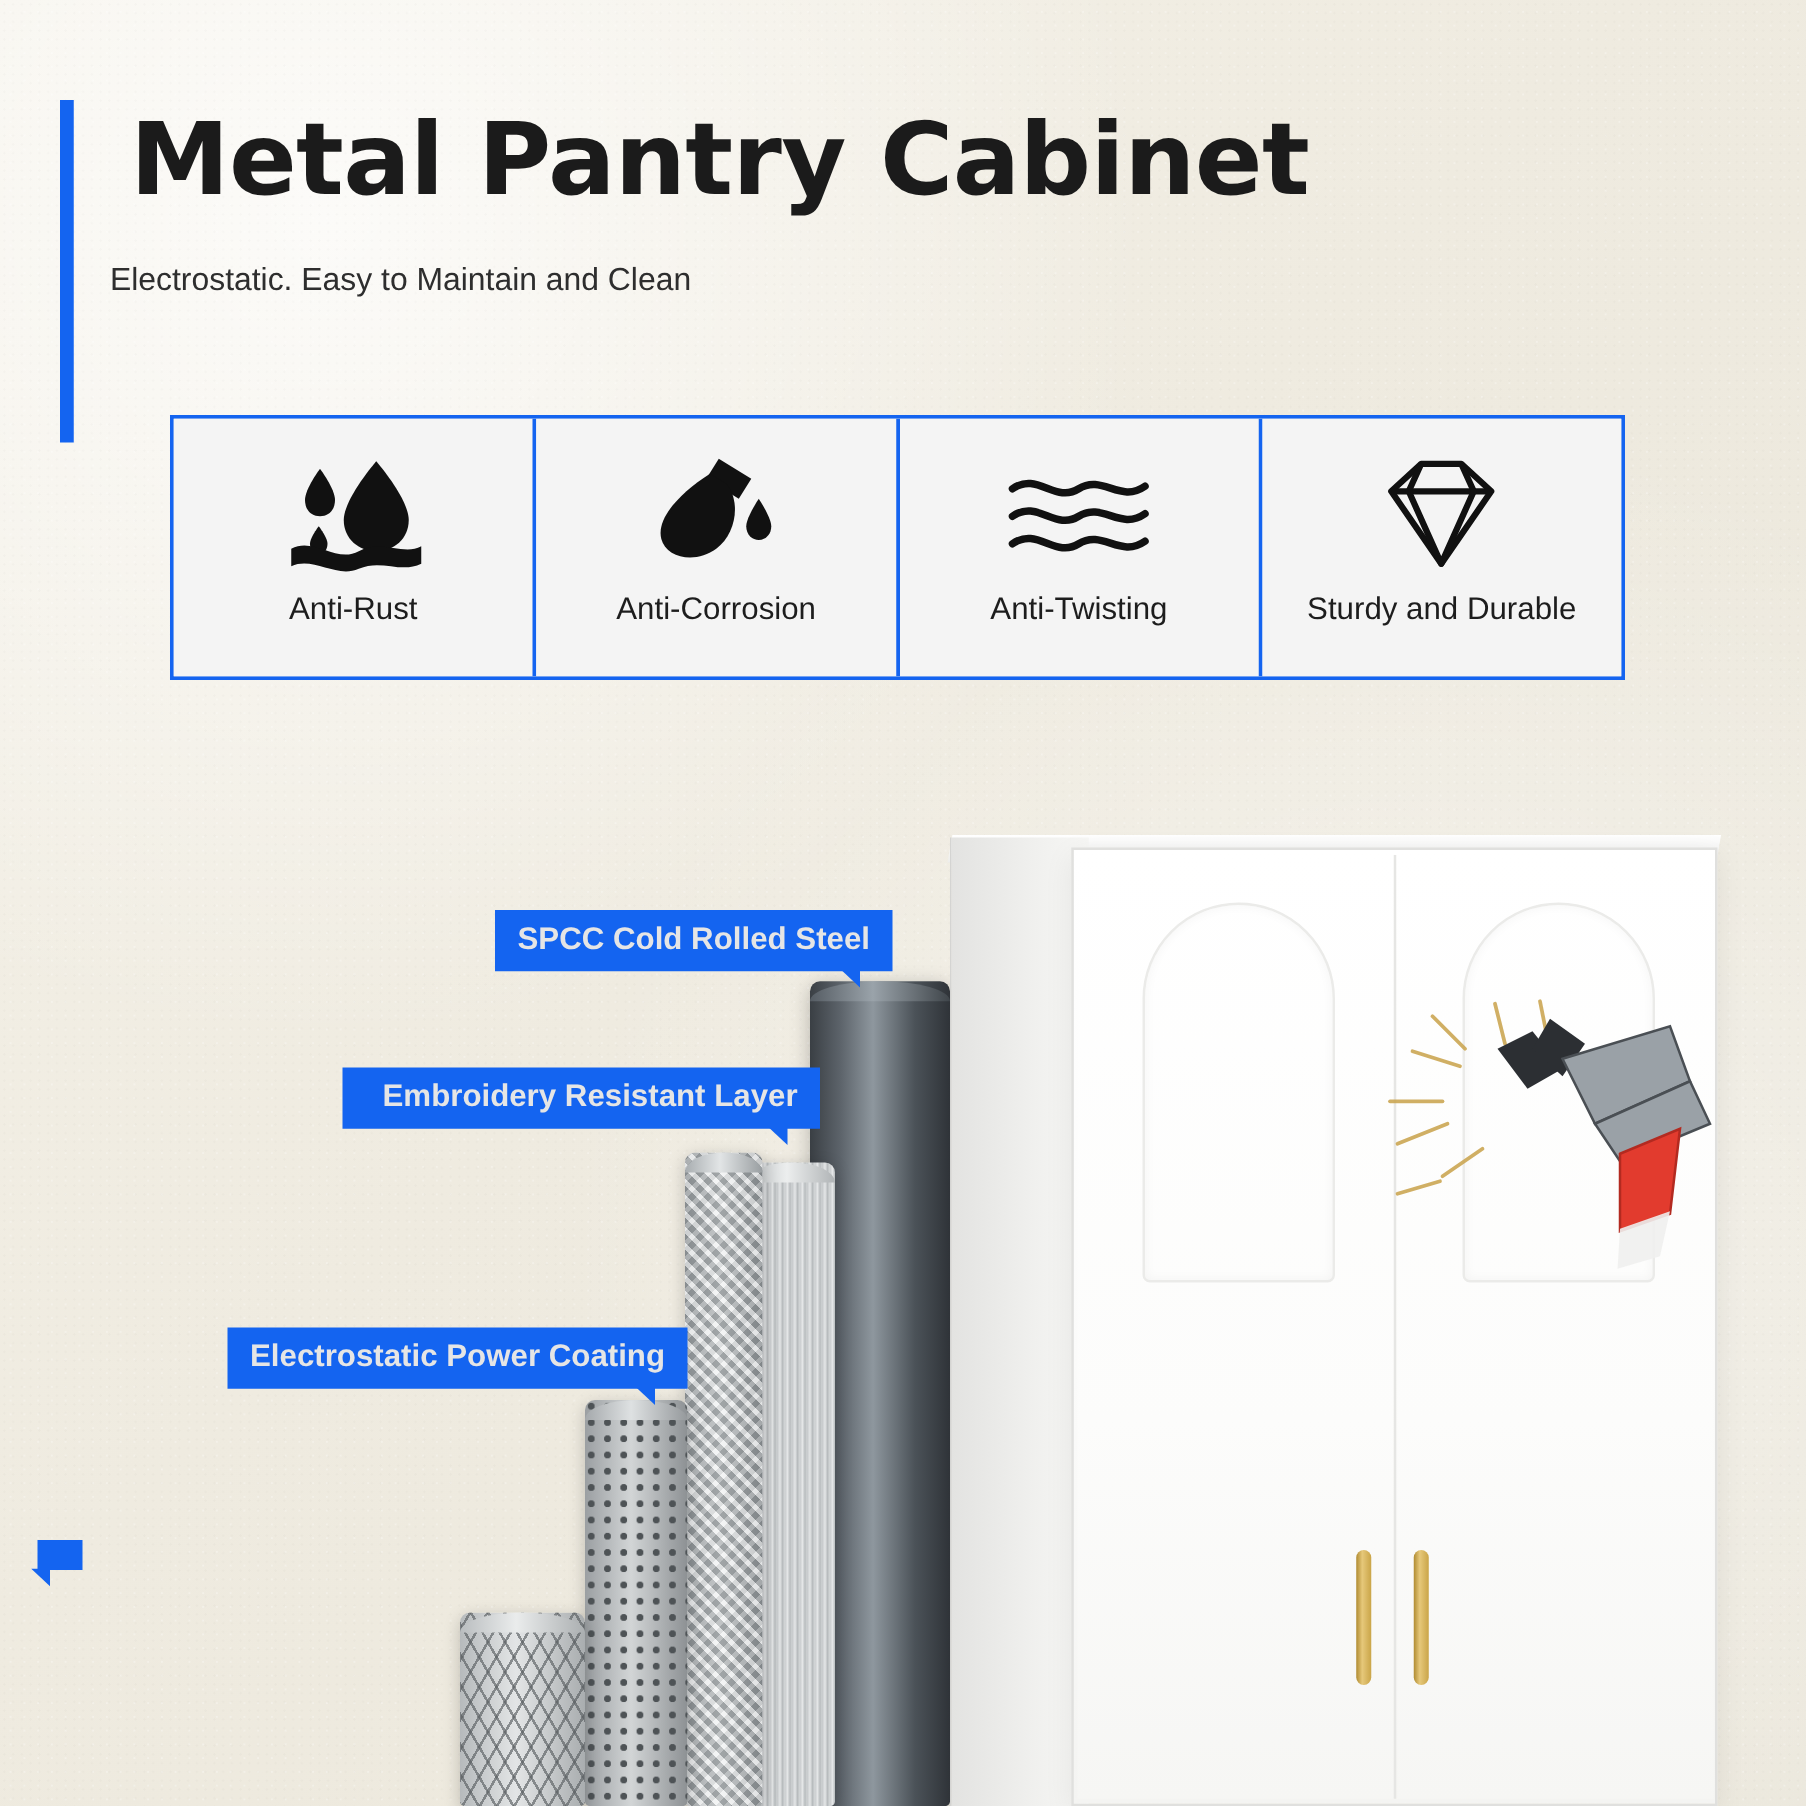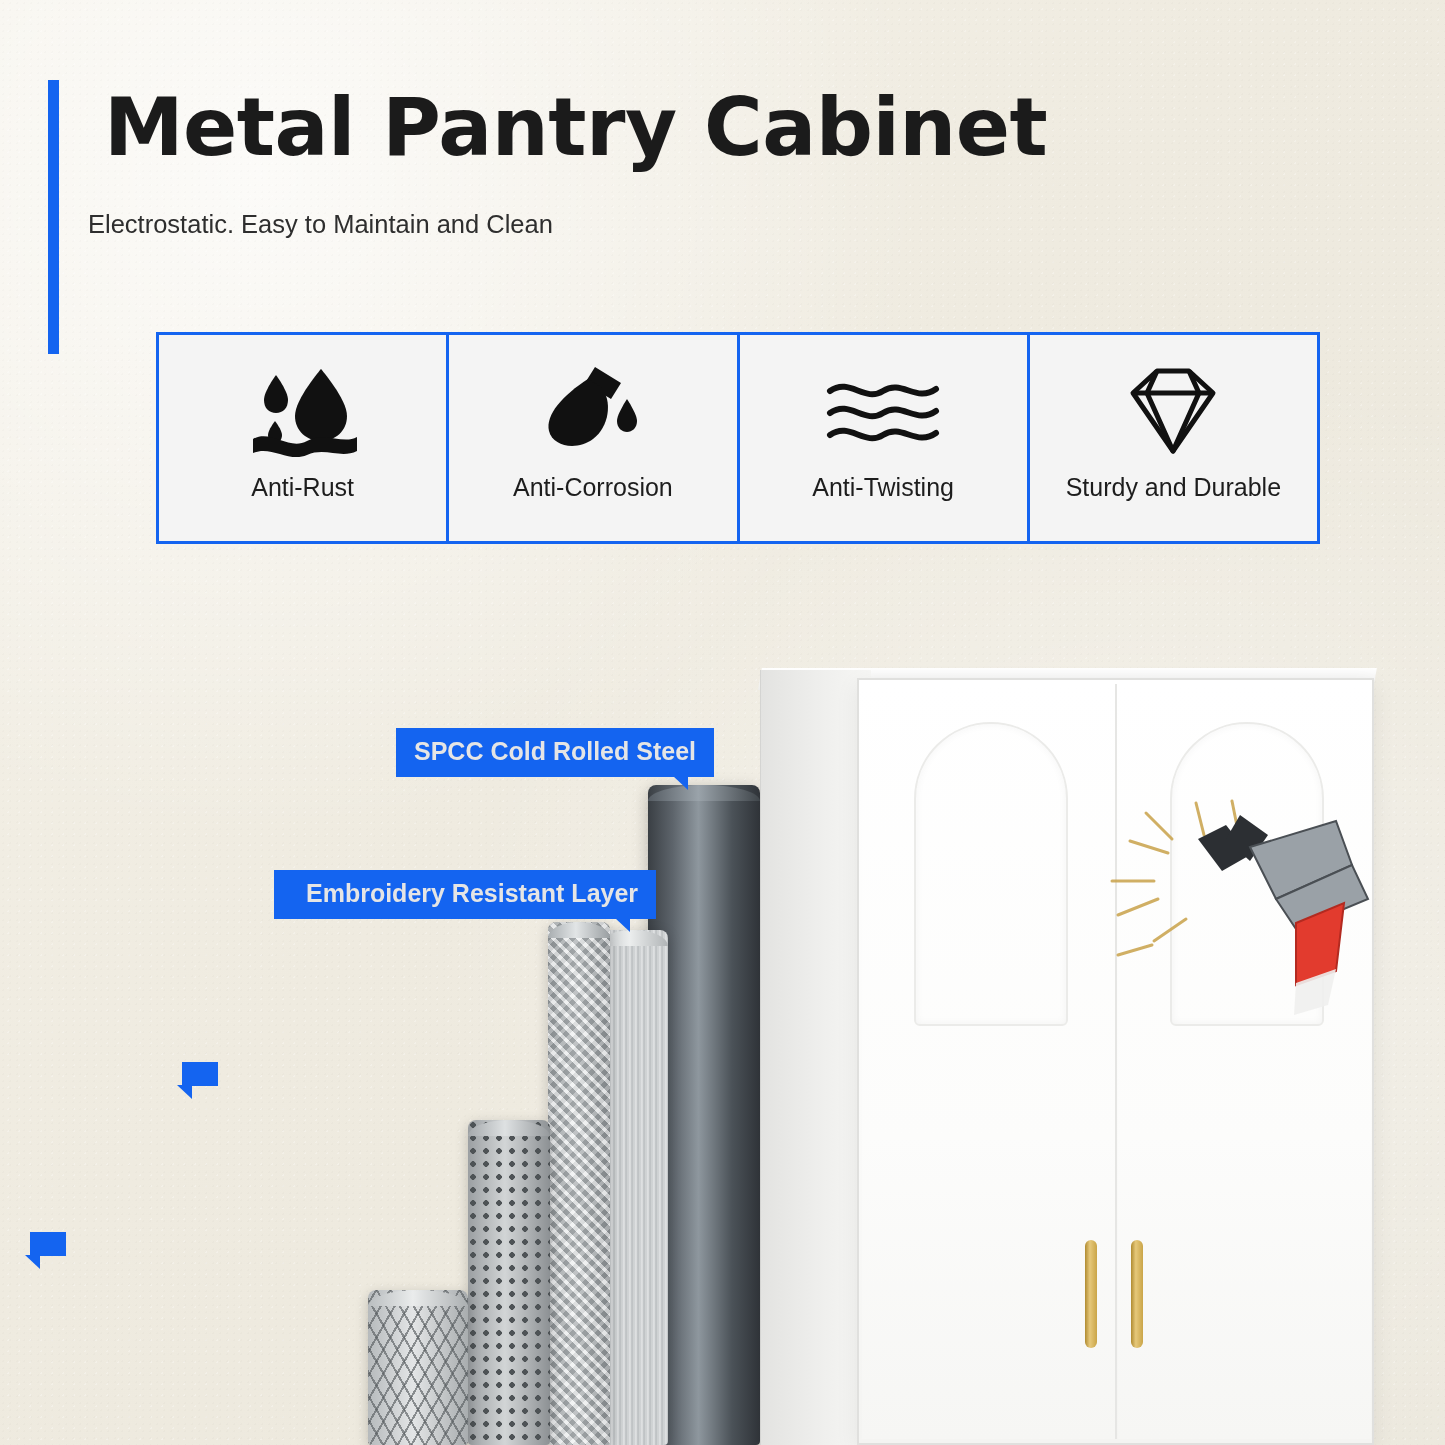--- a/index.html
+++ b/index.html
@@ -66,21 +66,21 @@
     margin-top: 36px;
     font-size: 25.5px;
     line-height: 1.62;
     color: #2e2e2e;
     white-space: nowrap;
   }
 
   
   .features {
     position: absolute;
-    left: 156px;
+    left: 136px;
     top: 332px;
     width: 1164px;
     height: 212px;
     display: flex;
     border: 3px solid #1464f0;
     box-sizing: border-box;
     background: #f4f4f4;
   }
   .feature {
     flex: 1 1 0;
@@ -241,21 +241,21 @@
   .callout .tail {
     position: absolute;
     right: 26px;
     bottom: -13px;
     width: 0; height: 0;
     border-left: 15px solid transparent;
     border-right: 0 solid transparent;
     border-top: 14px solid #1464f0;
   }
   #callout-spcc   { left: 396px; top: 128px; }
-  #callout-embro  { left: 274px; top: 270px; padding-left: 32px; }
+  #callout-embro  { left: 274px; top: 254px; padding-left: 32px; }
   #callout-electro{ left: 182px; top: 462px; }
   #callout-phos   { left: 30px;  top: 632px; }
 
   
   .impact {
     position: absolute;
     left: 1100px;
     top: 195px;
     width: 320px;
     height: 300px;
@@ -386,20 +386,21 @@
 
     <div class="callout" id="callout-spcc">
       <span>SPCC Cold Rolled Steel</span>
       <span class="tail"></span>
     </div>
     <div class="callout" id="callout-embro">
       <span>Embroidery Resistant Layer</span>
       <span class="tail"></span>
     </div>
     <div class="callout" id="callout-electro">
+      <span>Electrostatic Power Coating</span>
       <span class="tail"></span>
     </div>
     <div class="callout" id="callout-phos">
       <span class="tail"></span>
     </div>
 
   </div>
 </div>
 
 </body></html>

